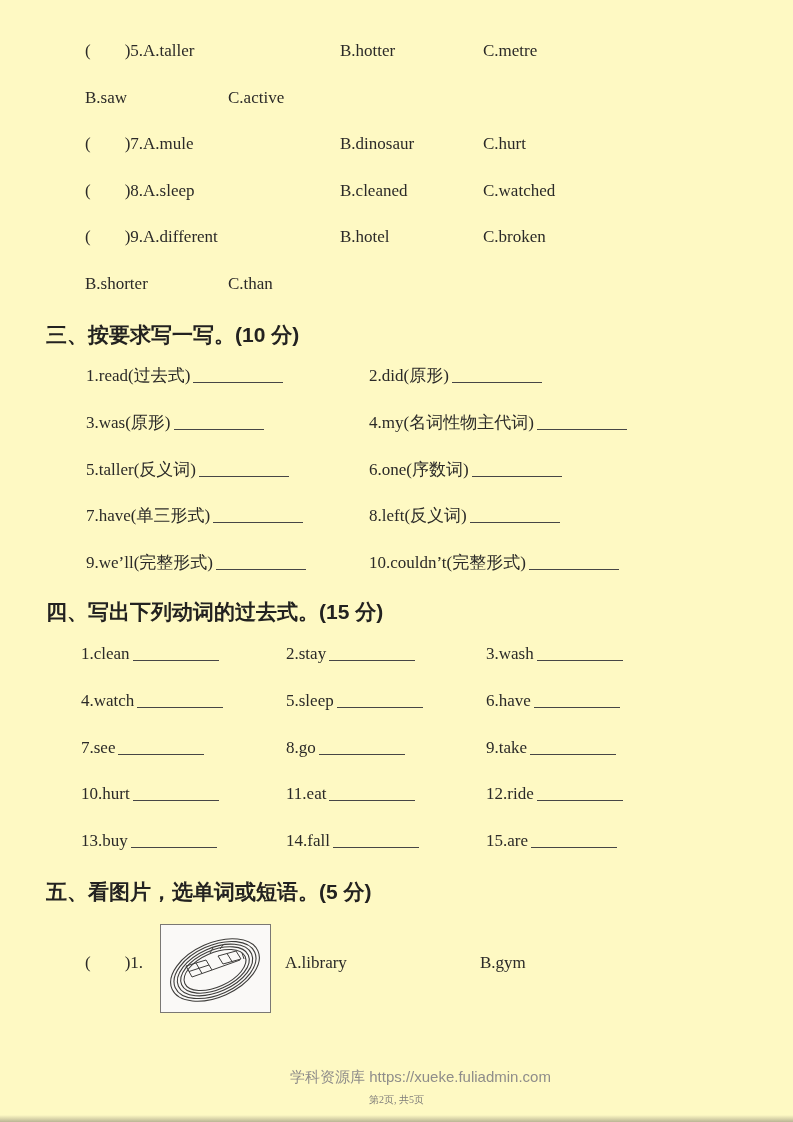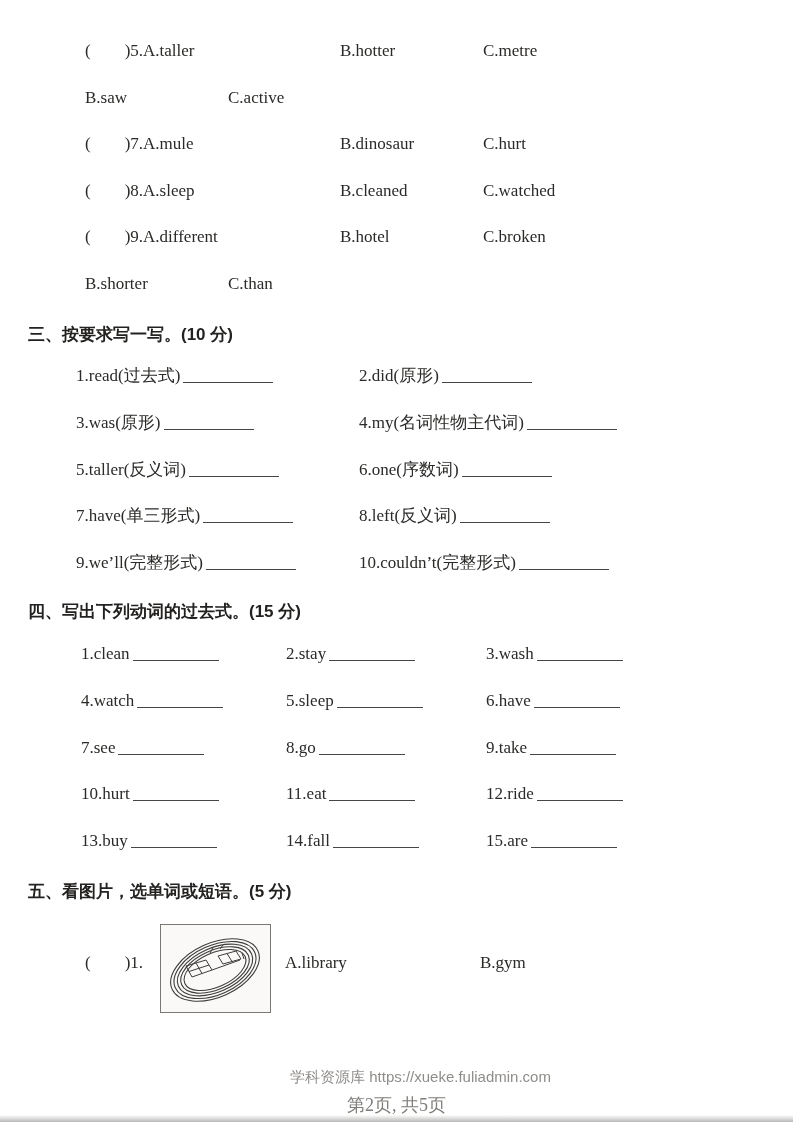--- a/index.html
+++ b/index.html
@@ -1,45 +1,45 @@
 <!DOCTYPE html>
 <html><head>
 <meta charset="utf-8">
 <style>
   html,body{margin:0;padding:0;background:#e9e7e3;}
   .page{
     position:relative;
     width:793px;height:1122px;
     margin:0 auto;
-    background:#ffffff;
+    background:#fef9c3;
     font-family:"Liberation Serif","DejaVu Serif",serif;
     color:#2b2a28;
     font-size:17px;
     overflow:hidden;
   }
 
   
   .sec1{position:absolute;left:85px;top:39px;right:10px;}
   .s1row{display:flex;height:46.5px;line-height:24px;align-items:flex-start;}
   .s1a{width:255px;}
   .s1b{width:143px;}
   .s1c{flex:1;}
 
   
   .sec-title{
-    position:absolute;left:28px;
+    position:absolute;left:46px;
     font-family:"Liberation Sans","DejaVu Sans",sans-serif;
-    font-weight:bold;font-size:17px;line-height:22px;color:#232220;text-align:center;
+    font-weight:bold;font-size:21px;line-height:22px;color:#232220;text-align:center;
   }
   #title3{top:324px;}
   #title4{top:601px;}
   #title5{top:881px;}
 
   
-  .sec3items{position:absolute;left:76px;top:364px;right:30px;}
+  .sec3items{position:absolute;left:86px;top:364px;right:30px;}
   .s3row{display:flex;height:46.8px;line-height:24px;align-items:flex-start;}
   .s3c1{width:283px;}
   .s3c2{flex:1;}
 
   
   .sec4items{position:absolute;left:81px;top:642px;right:30px;}
   .s4row{display:flex;height:46.8px;line-height:24px;align-items:flex-start;}
   .s4c1{width:205px;}
   .s4c2{width:200px;}
   .s4c3{flex:1;}
@@ -64,21 +64,21 @@
 
   
   .footer1{
     position:absolute;top:1068px;left:0;width:100%;text-align:center;
     color:#8f8d8a;font-size:15px;
     font-family:"Liberation Sans","DejaVu Sans",sans-serif;
     margin-left:24px;
   }
   .footer2{
     position:absolute;top:1093px;left:0;width:100%;text-align:center;
-    color:#7f7d7a;font-size:18px;
+    color:#7f7d7a;font-size:10px;
   }
   .bottom-shade{
     position:absolute;left:0;bottom:0;width:100%;height:7px;
     background:linear-gradient(to bottom, rgba(120,114,106,0), rgba(104,99,92,0.45));
   }
 </style>
 </head>
 <body>
 
 <div class="page">

